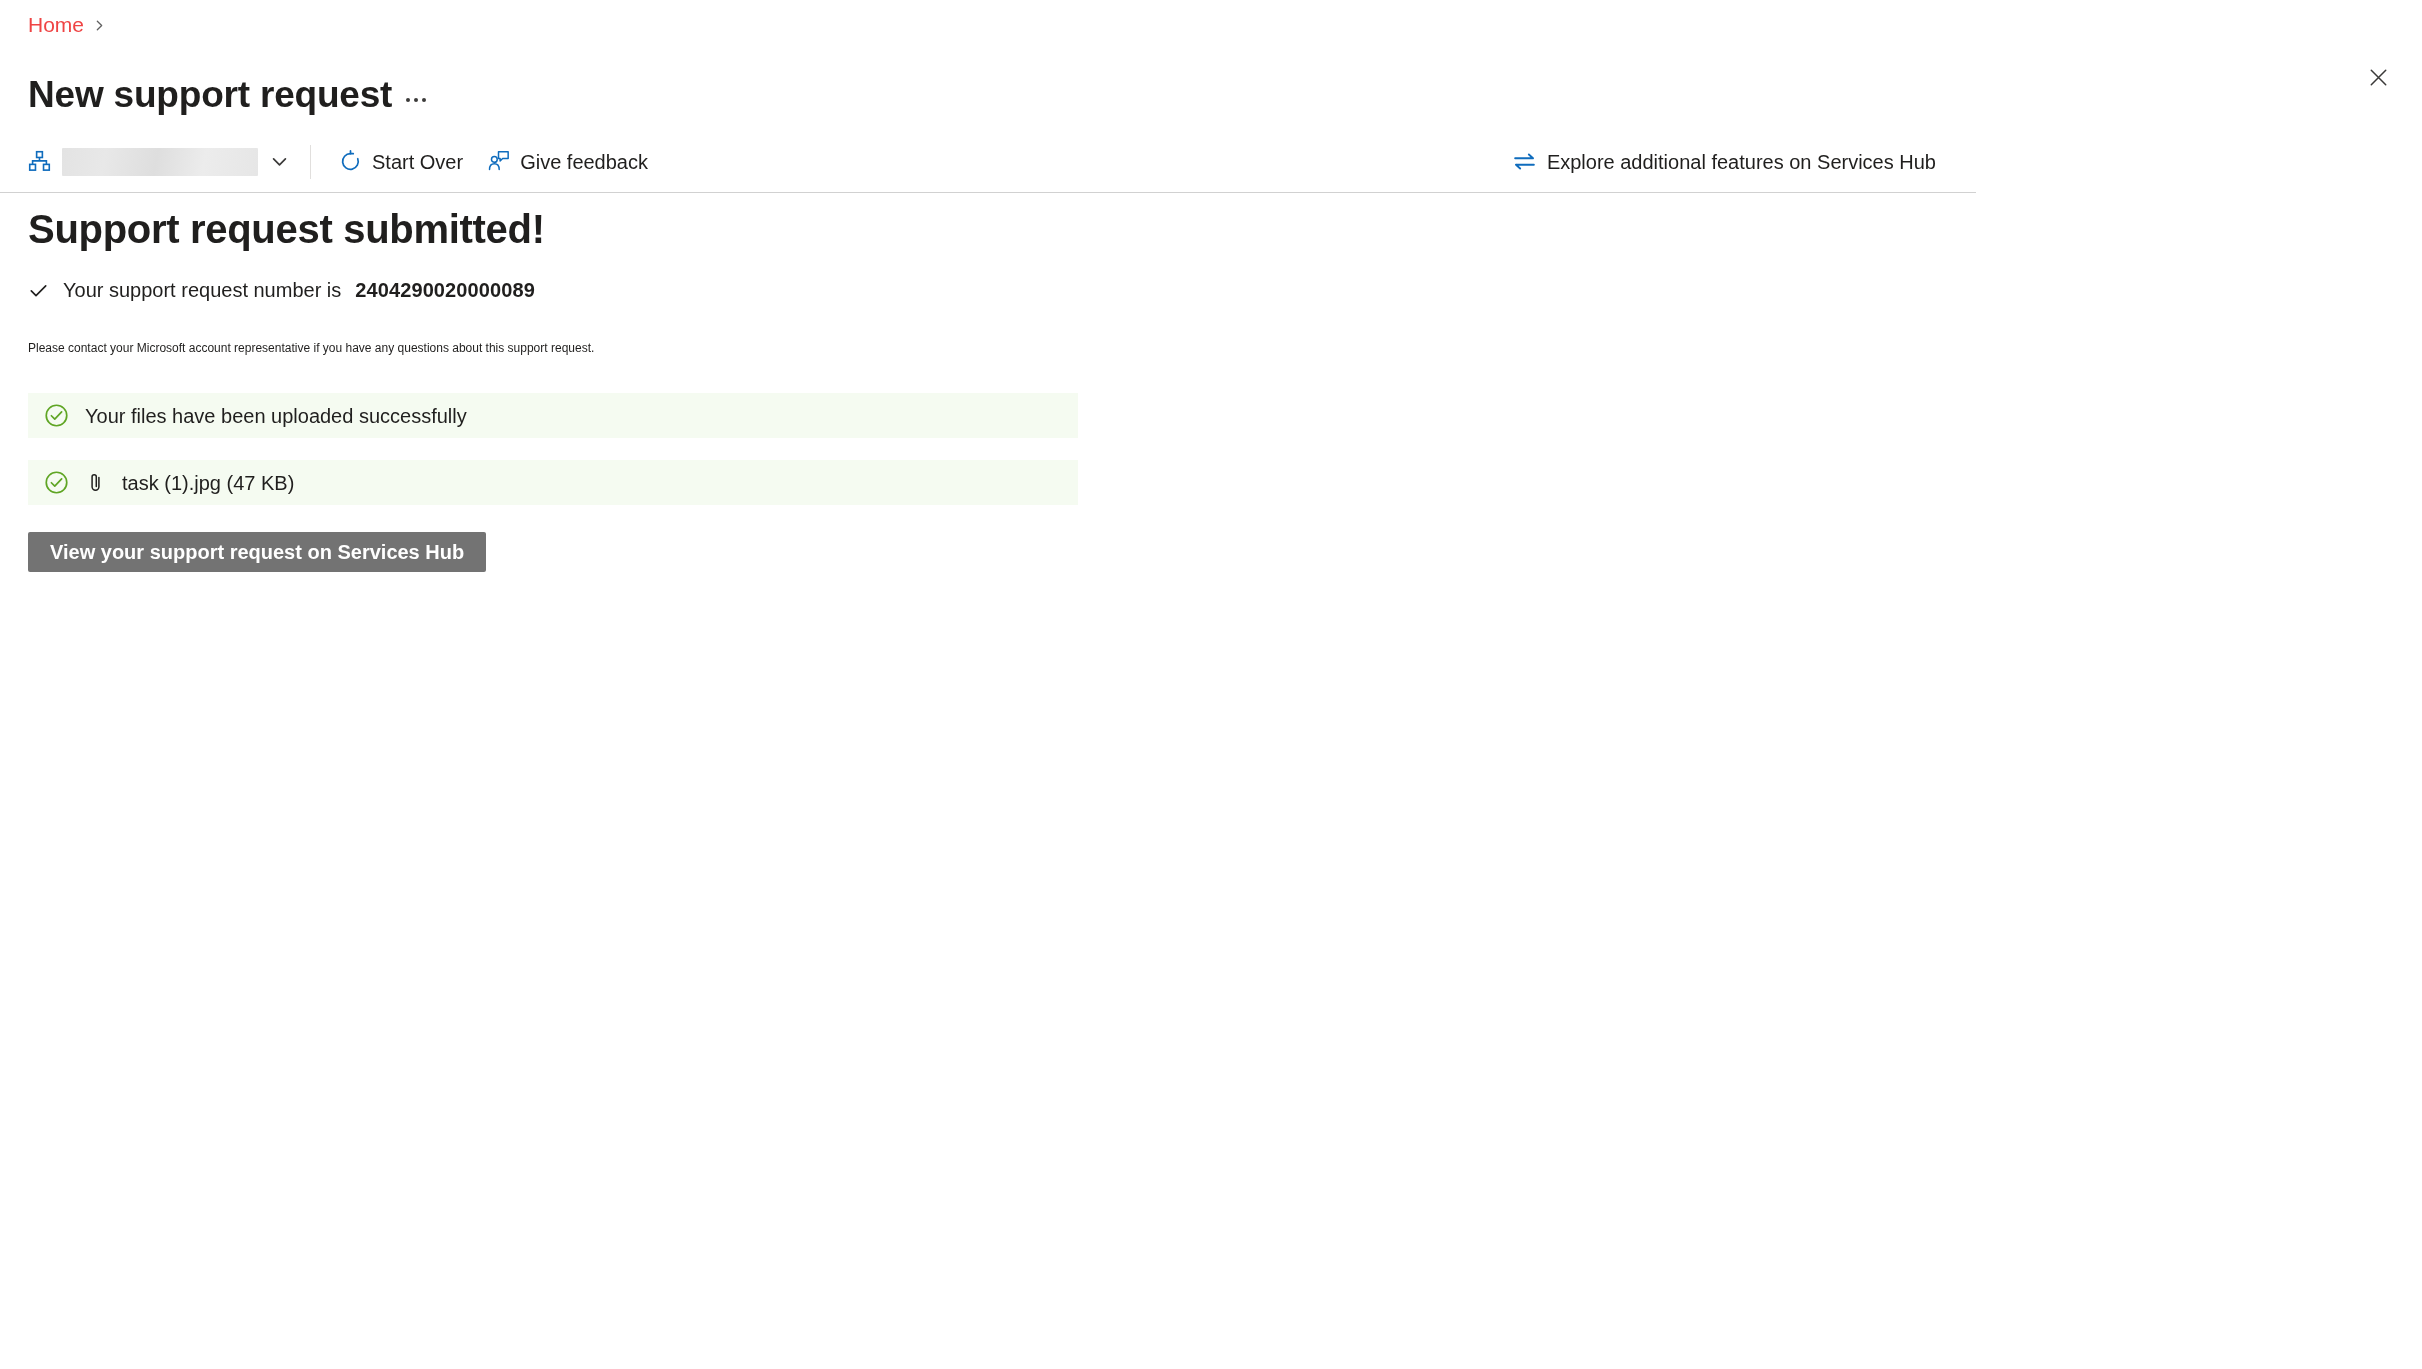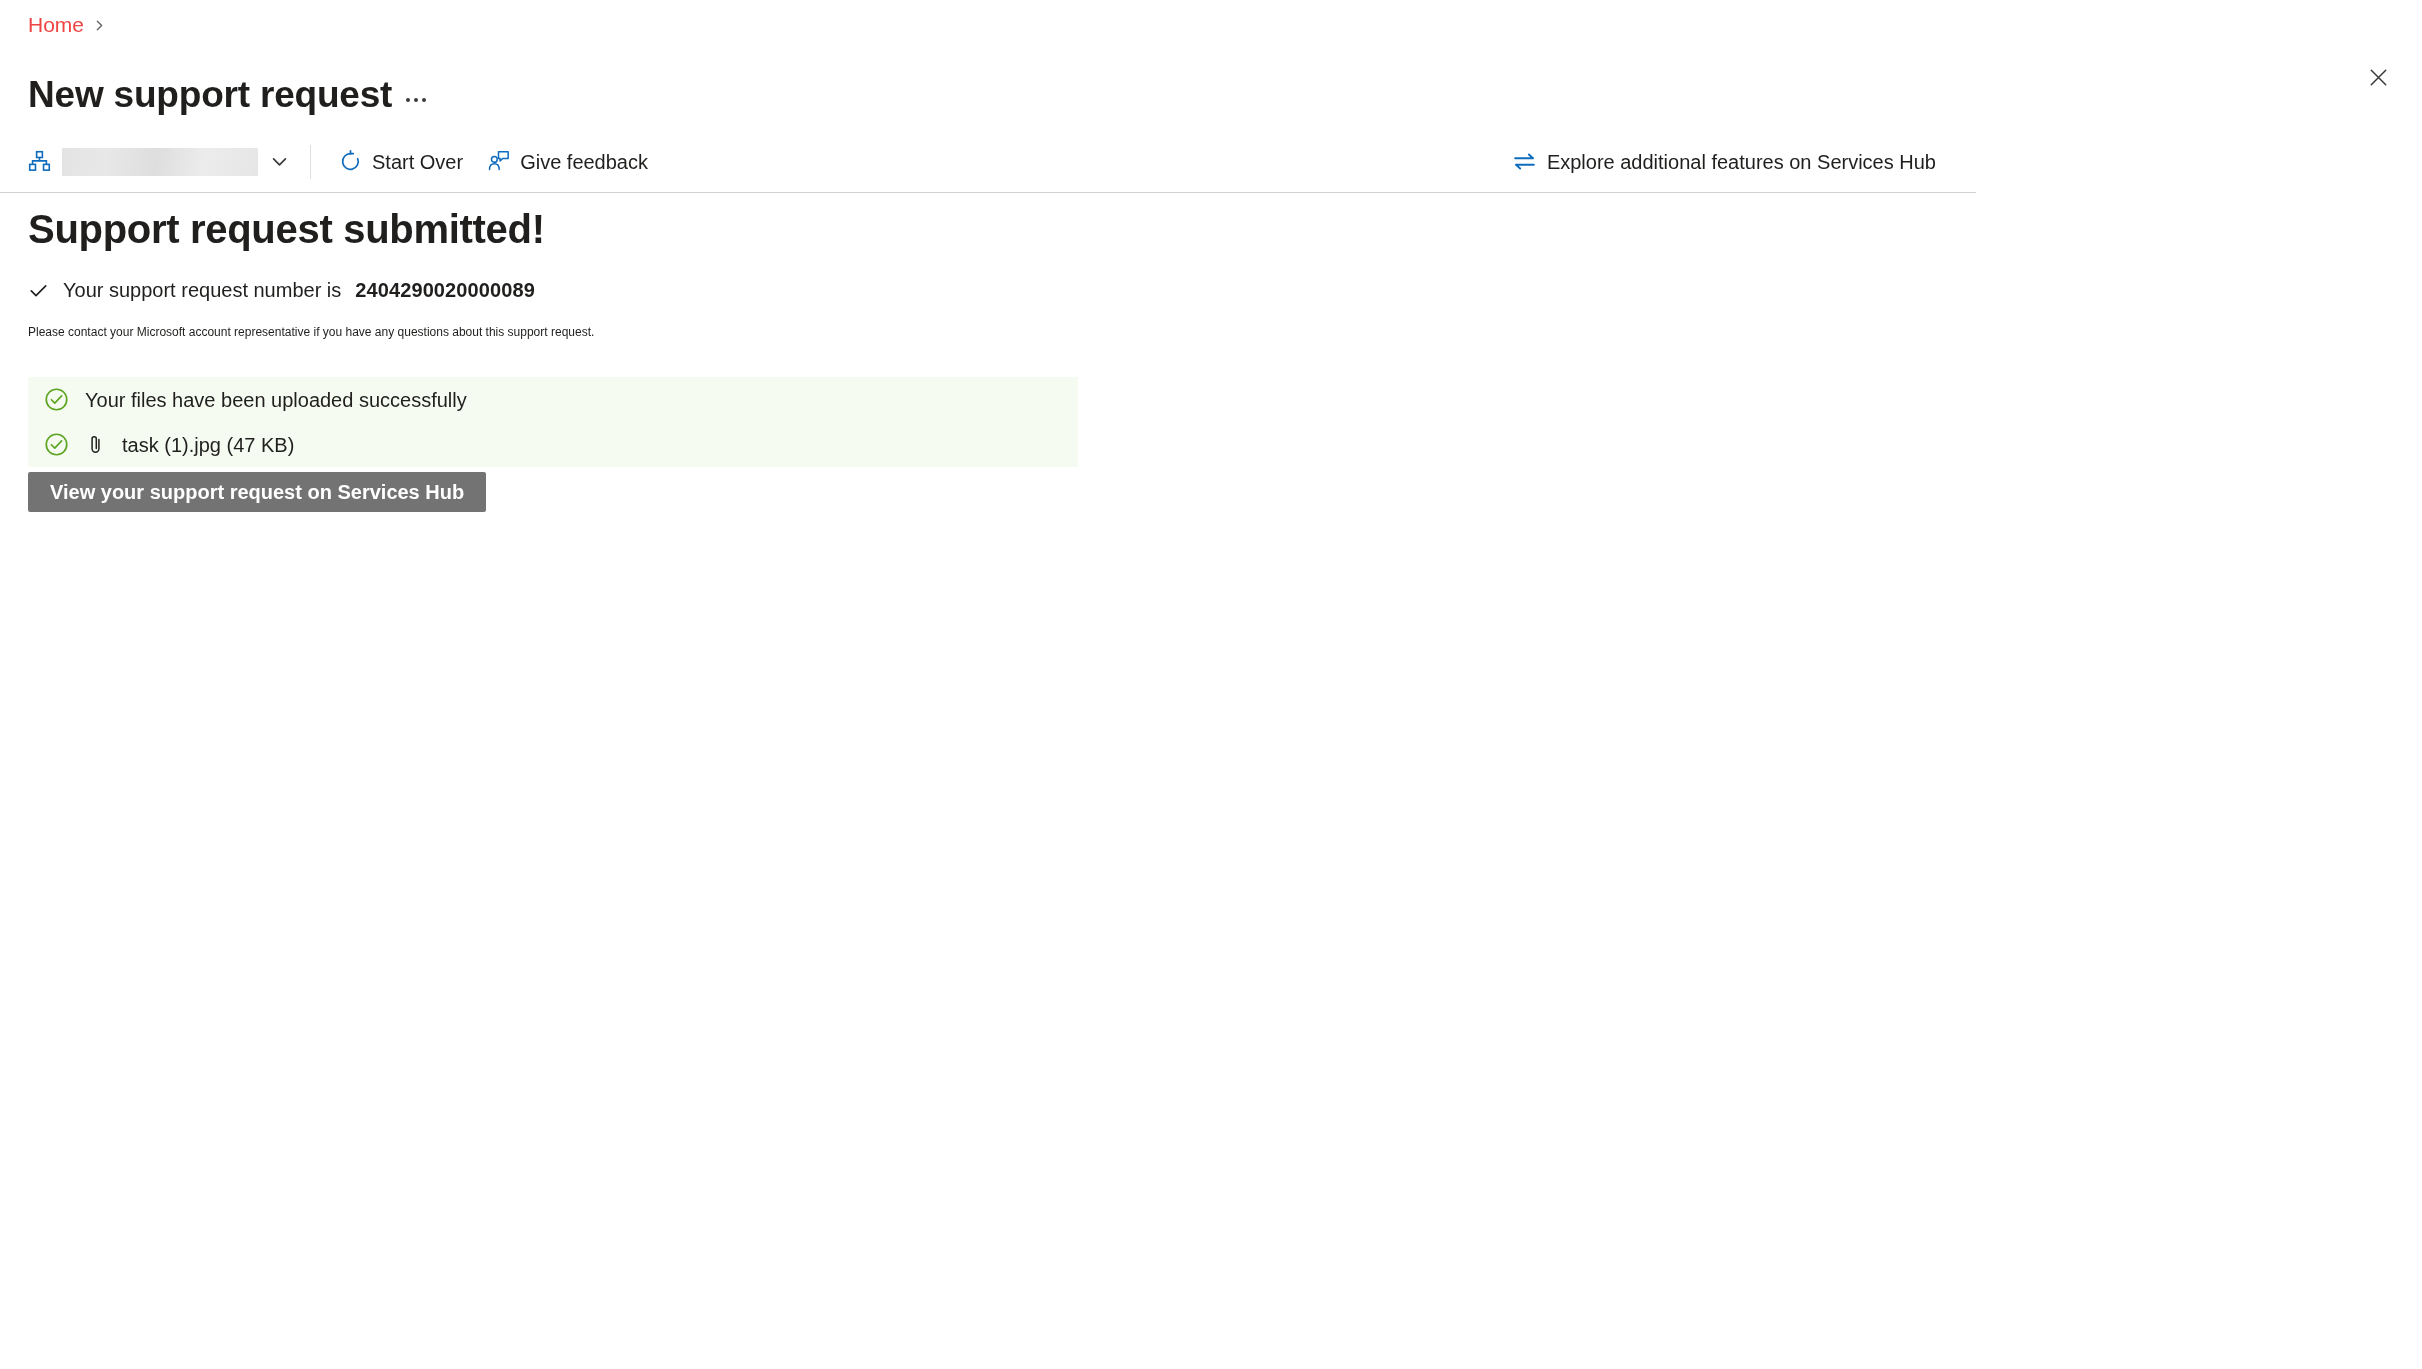--- a/index.html
+++ b/index.html
@@ -174,41 +174,42 @@
     margin: 0 0 24px 0;
   }
 
   .confirm-line {
     display: flex;
     align-items: center;
     gap: 14px;
     font-size: 20px;
     line-height: 26px;
     color: #201f1e;
-    margin-bottom: 16px;
+    margin-bottom: 32px;
   }
   .confirm-check { display: inline-flex; align-items: center; color: #201f1e; }
   .ticket-number { font-weight: 700; letter-spacing: 0.1px; }
 
   .info-paragraph {
     font-size: 12px;
     line-height: 27px;
     color: #201f1e;
     margin: 0 0 31px 0;
   }
 
   
   .banner {
     width: 1050px;
     min-height: 44px;
     background: #f5fbf1;
     display: flex;
     align-items: center;
     gap: 16px;
     padding: 10px 16px;
+    margin-bottom: 22px;
     font-size: 20px;
     line-height: 24px;
     color: #201f1e;
   }
   .banner .success-ico { display: inline-flex; align-items: center; flex: 0 0 auto; }
   .banner .clip-ico { display: inline-flex; align-items: center; color: #201f1e; flex: 0 0 auto; }
   .banner-text { white-space: nowrap; }
 
   
   .primary-button {

